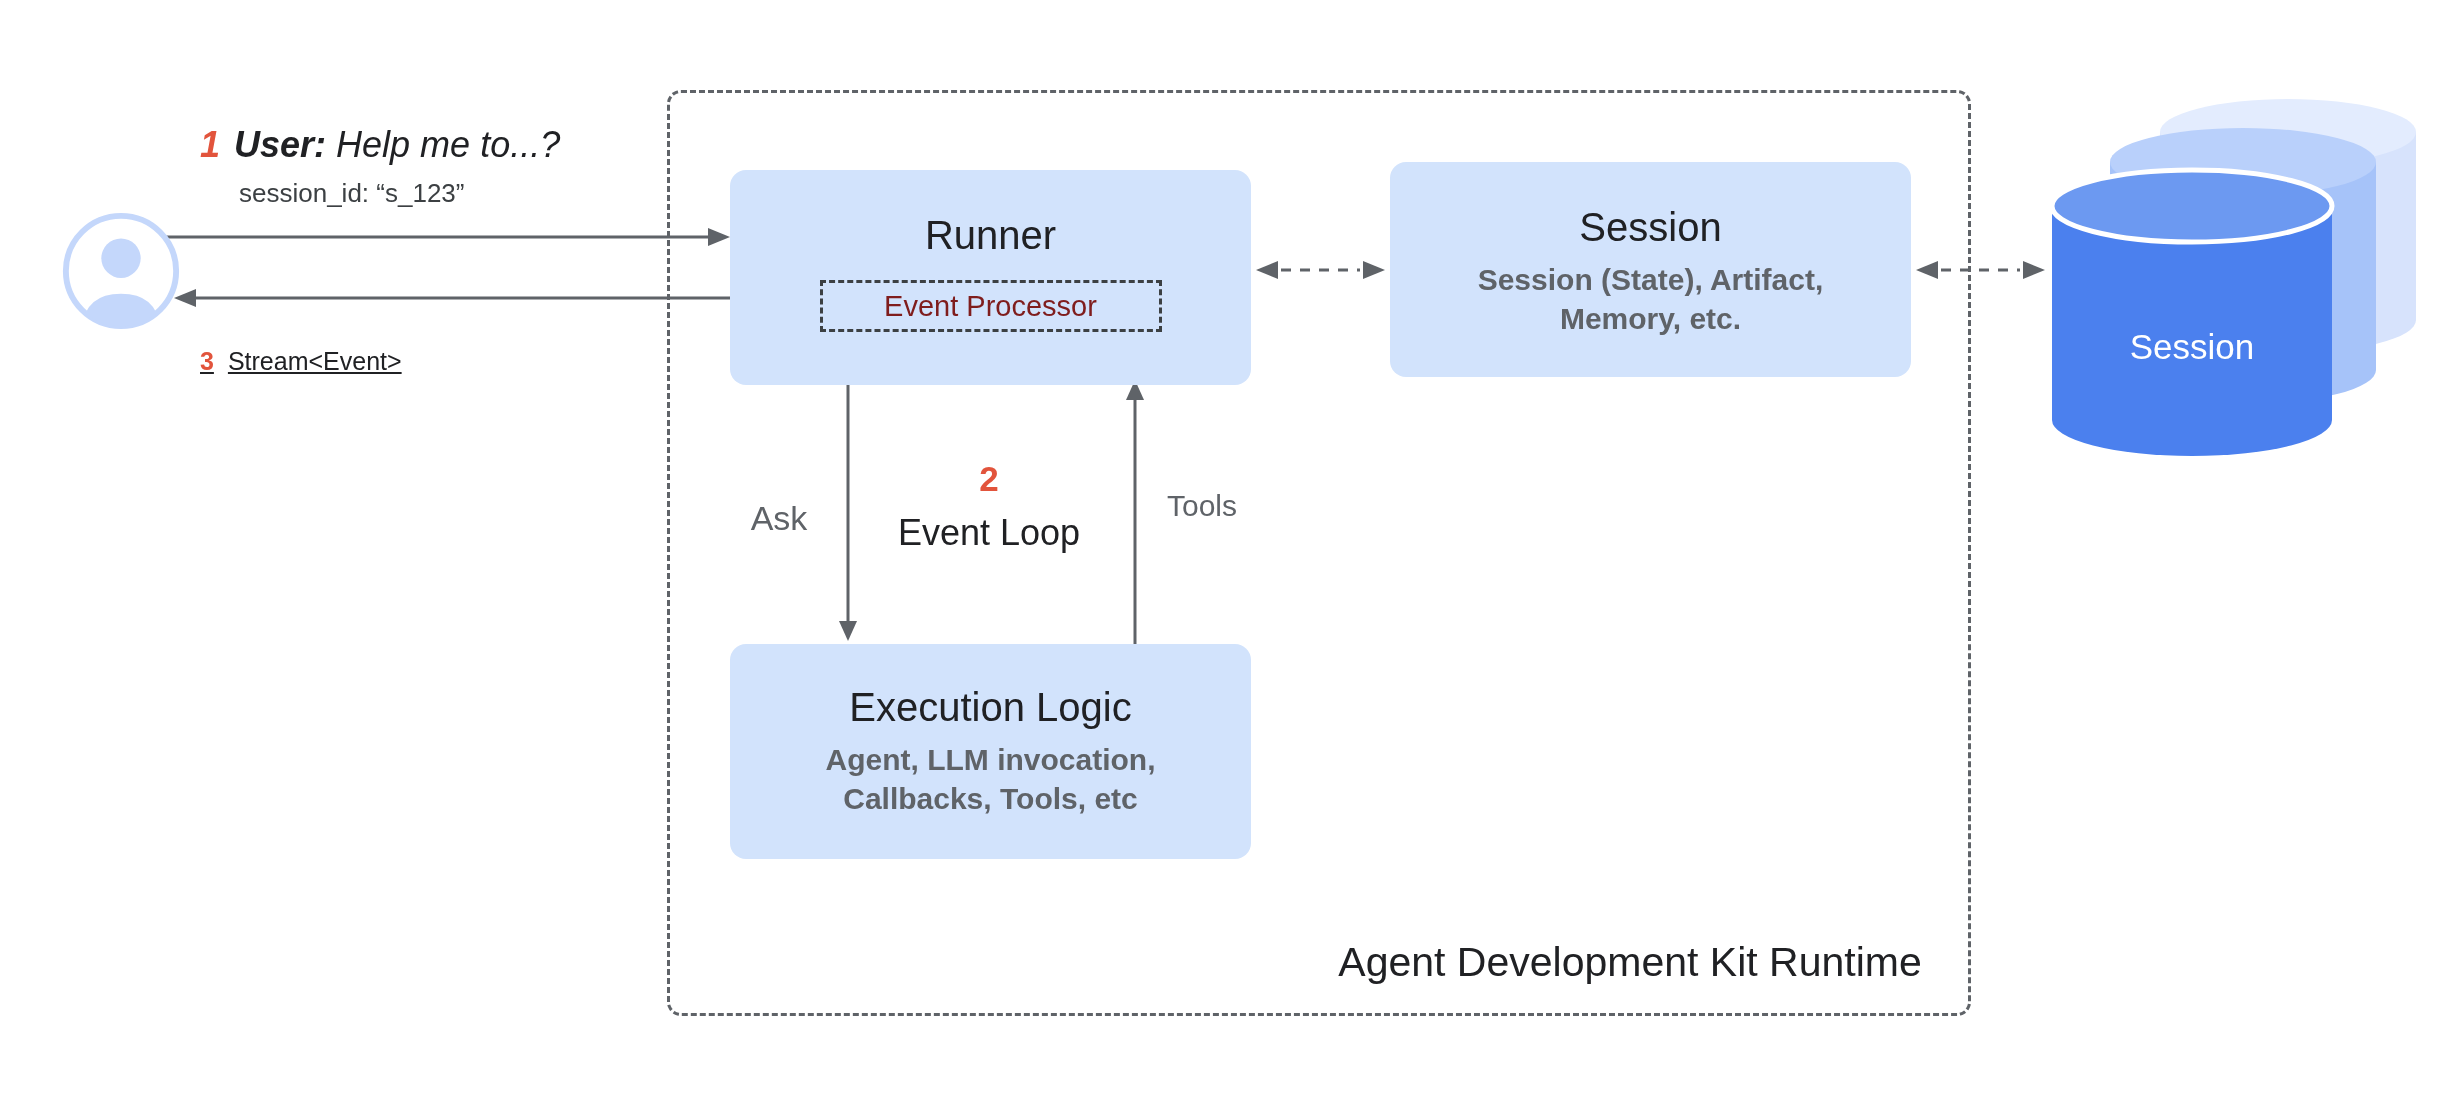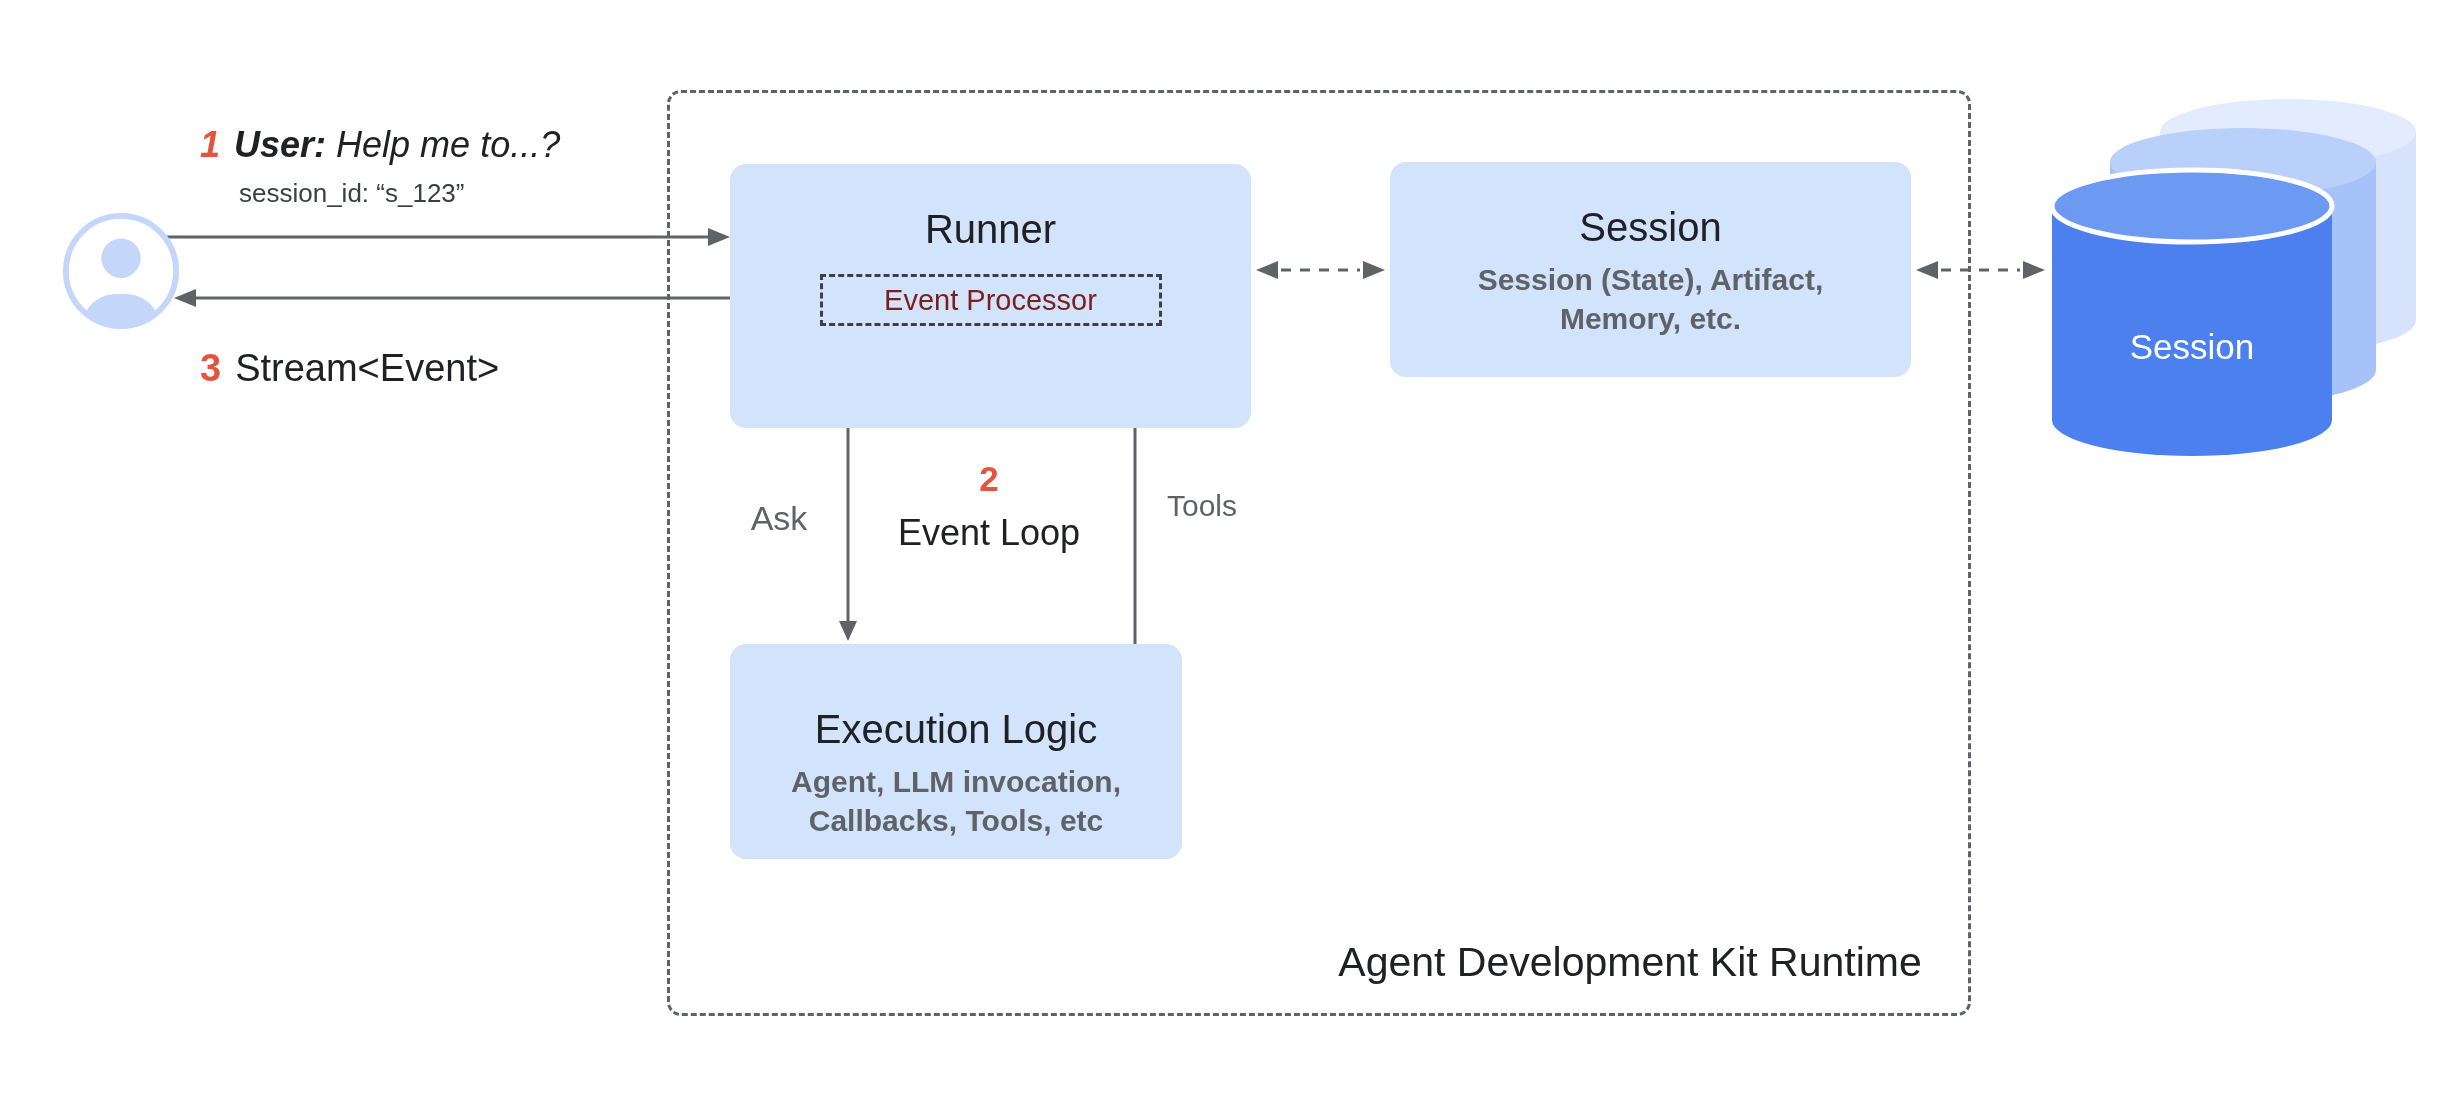--- a/index.html
+++ b/index.html
@@ -11,47 +11,47 @@
   .arrows line { stroke:#5f6368; stroke-width:3; fill:none; }
   .arrows line.dashed { stroke-dasharray:10 9; }
   .arrows polygon { fill:#5f6368; stroke:none; }
 
   .avatar { position:absolute; left:57px; top:207px; width:128px; height:128px; }
 
   .step1 { position:absolute; left:200px; top:124px; font-size:36px; color:#202124; white-space:nowrap;font-style:italic; }
   .num  { color:#e2543c; font-weight:700; margin-right:14px; }
   .speaker { font-weight:700; margin-right:10px; }
   .session { position:absolute; left:239px; top:178px; font-size:26px; color:#3c4043; white-space:nowrap; }
-  .step3 { position:absolute; left:200px; top:347px; font-size:38px; color:#202124; white-space:nowrap; }
+  .step3 { position:absolute; left:200px; top:347px; font-size:25px; color:#202124; white-space:nowrap;text-decoration:underline; }
 
   .runtime-border {
     position:absolute; left:667px; top:90px; width:1304px; height:926px;
     border:3px dashed #5f6368; border-radius:14px; box-sizing:border-box;
   }
   .runtime-label {
     position:absolute; left:1630px; top:962px; transform:translate(-50%,-50%);
     font-size:41px; color:#202124; white-space:nowrap;
   }
 
   .box {
     position:absolute; background:#d2e3fc; border-radius:16px; box-sizing:border-box;
     display:flex; flex-direction:column; align-items:center; text-align:center;
   }
   .box-title { font-size:40px; color:#202124; line-height:1.15; }
   .box-sub { margin-top:10px; font-size:30px; line-height:1.3; color:#5f6368;font-weight:bold; }
 
-  .runner    { left:730px;  top:164px; width:521px; height:264px; padding-top:42px; }
+  .runner    { left:730px;  top:170px; width:521px; height:215px; padding-top:42px; }
   .event-processor {
     margin-top:22px; width:342px; height:52px; border:3px dashed #3c4043;
     box-sizing:border-box; display:flex; align-items:center; justify-content:center;
     font-size:29px; color:#7f1d1d;
   }
   .services  { left:1390px; top:162px; width:521px; height:215px; padding-top:42px; }
   .services .box-sub { max-width:440px; }
-  .execution { left:730px;  top:644px; width:452px; height:215px; padding-top:62px; }
+  .execution { left:730px;  top:644px; width:521px; height:215px; padding-top:40px; }
   .execution .box-sub { max-width:430px; }
 
   .ask   { position:absolute; left:779px;  top:518px; transform:translate(-50%,-50%); font-size:34px; color:#5f6368; }
   .yield { position:absolute; left:1202px; top:506px; transform:translate(-50%,-50%); font-size:30px; color:#5f6368; }
   .loop-num   { position:absolute; left:989px; top:479px; transform:translate(-50%,-50%); font-size:35px; font-weight:700; color:#e2543c; }
   .loop-label { position:absolute; left:989px; top:533px; transform:translate(-50%,-50%); font-size:36px; color:#202124; white-space:nowrap; }
 
   .storage-svg { position:absolute; left:2030px; top:80px; width:400px; height:390px; }
   .storage-label {
     position:absolute; left:2192px; top:347px; transform:translate(-50%,-50%);

